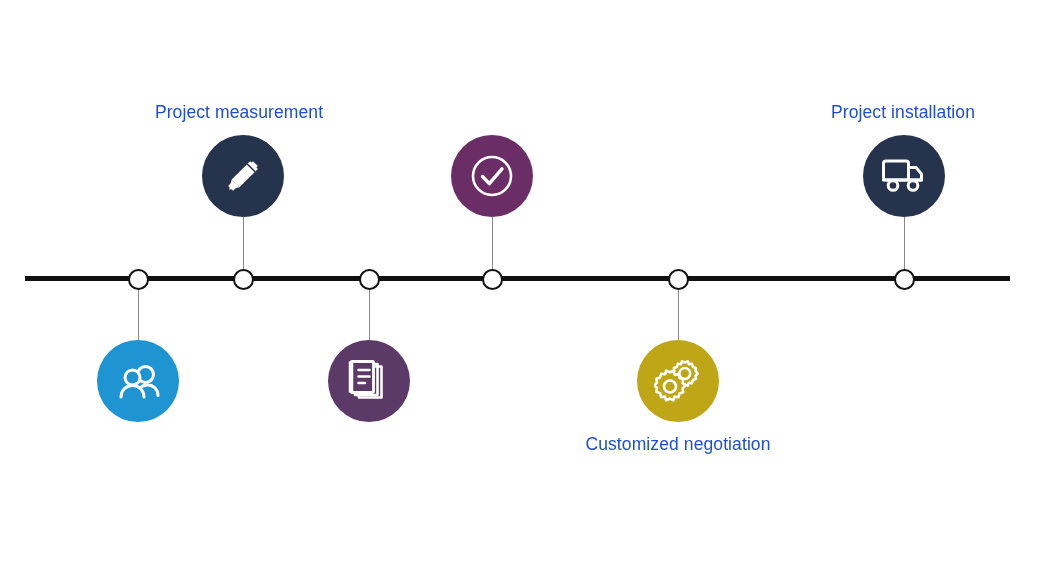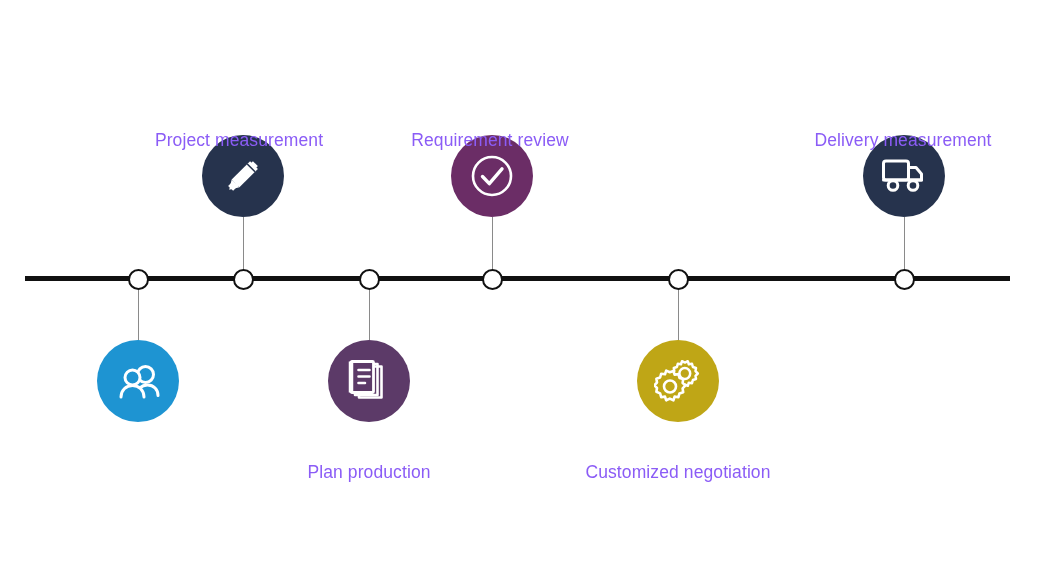--- a/index.html
+++ b/index.html
@@ -68,24 +68,23 @@
   .icon-disc svg {
     display: block;
   }
 
   
   .caption {
     position: absolute;
     transform: translateX(-50%);
     white-space: nowrap;
     font-size: 17.5px;
-    color: #8b5cf6;
+    color: #1d4ed8;
     letter-spacing: 0.1px;
     z-index: 5;
-    margin-top: 28px;
   }
 </style>
 </head>
 <body>
 
 <div class="stage">
 
   <div class="axis"></div>
 
   <div class="connector" style="left:138px; top:281px; height:60px;"></div>
@@ -131,33 +130,31 @@
 
         <path d="M11 7.5h22.5v31H11z" stroke="#ffffff" stroke-width="2.6" stroke-linejoin="round"></path>
         <path d="M7 5h22.5v31H7z" stroke="#ffffff" stroke-width="2.6" stroke-linejoin="round"></path>
 
         <rect x="3" y="2.5" width="22.5" height="31" rx="1" fill="#5C3A68" stroke="#ffffff" stroke-width="2.8" stroke-linejoin="round"></rect>
         <path d="M3 2.5v31" stroke="#ffffff" stroke-width="4.5"></path>
         <path d="M10.5 11h11M10.5 17.5h11M10.5 24h6.5" stroke="#ffffff" stroke-width="2.6" stroke-linecap="round"></path>
       </svg>
     </span>
   </div>
-  <div class="caption" style="left:369px; top:434px;">Plan production</div>
 
   <div class="connector" style="left:492px; top:217px; height:60px;"></div>
   <div class="node-marker" style="left:492px; top:279px;"></div>
   <div class="icon-disc" style="left:492px; top:176px; background:#6B2D66;">
     <span>
       <svg width="46" height="46" viewBox="0 0 46 46" fill="none">
         <circle cx="23" cy="23" r="19" stroke="#ffffff" stroke-width="2.6"></circle>
         <path d="M13.5 23.5l6.8 7.2L33 15.8" stroke="#ffffff" stroke-width="3.4" stroke-linecap="round" stroke-linejoin="round"></path>
       </svg>
     </span>
   </div>
-  <div class="caption" style="left:490px; top:102px;">Requirement review</div>
 
   <div class="connector" style="left:678px; top:281px; height:60px;"></div>
   <div class="node-marker" style="left:678px; top:279px;"></div>
   <div class="icon-disc" style="left:678px; top:381px; background:#BFA616;">
     <span>
       <svg width="48" height="46" viewBox="0 0 48 46" fill="none">
 
         <g stroke="#ffffff" stroke-width="2.5" fill="none" stroke-linejoin="round">
           <path d="M33.8 3.2l1 3.1 3.2-.5.9 3.2 3.1 1-.5 3.2 2.3 2.3-2.3 2.3.5 3.2-3.1 1-.9 3.2-3.2-.5-1 3.1-3-1.4-3 1.4-1-3.1-3.2.5-.9-3.2-3.1-1 .5-3.2L18 15.5l2.3-2.3-.5-3.2 3.1-1 .9-3.2 3.2.5 1-3.1 3 1.4z"></path>
           <circle cx="30.8" cy="15.5" r="5.4"></circle>
@@ -182,15 +179,15 @@
 
         <path d="M28.5 11.5h7.5l5.5 6.5v6h-13z" stroke="#ffffff" stroke-width="3" stroke-linejoin="round"></path>
 
         <path d="M3.5 24h38" stroke="#ffffff" stroke-width="3" stroke-linecap="round"></path>
 
         <circle cx="13" cy="29.5" r="4.8" fill="#26334D" stroke="#ffffff" stroke-width="3"></circle>
         <circle cx="33" cy="29.5" r="4.8" fill="#26334D" stroke="#ffffff" stroke-width="3"></circle>
       </svg>
     </span>
   </div>
-  <div class="caption" style="left:903px; top:102px;">Delivery measurement</div>
+  <div class="caption" style="left:903px; top:102px;">Project installation</div>
 
 </div>
 
 </body></html>

